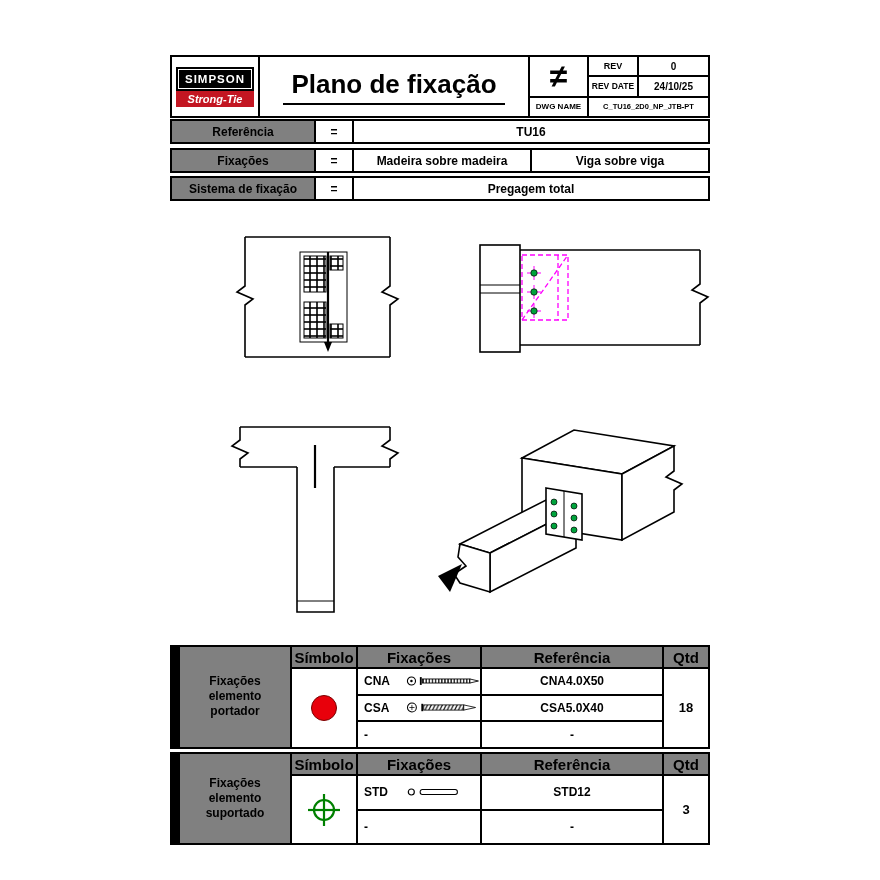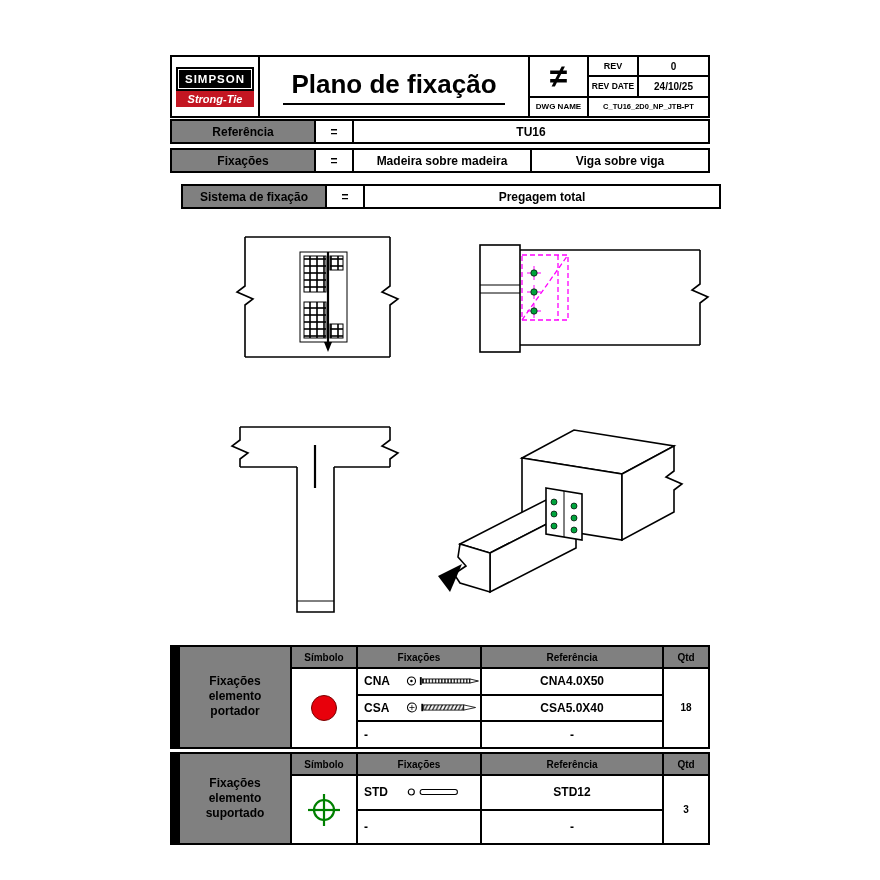--- a/index.html
+++ b/index.html
@@ -30,21 +30,21 @@
   .rev-value-cell { grid-area:1/5/2/6; font-size:10px; }
   .revdate-label-cell { grid-area:2/4/3/5; font-size:8.5px; }
   .revdate-value-cell { grid-area:2/5/3/6; font-size:10px; }
   .dwg-label-cell { grid-area:3/3/4/4; font-size:8px; }
   .dwg-value-cell { grid-area:3/4/4/6; font-size:7.5px; }
 
   
   .info-row { left:170px; width:540px; height:25px; }
   .info-row-1 { top:119px; grid-template-columns:142px 36px 1fr; }
   .info-row-2 { top:148px; grid-template-columns:142px 36px 176px 1fr; }
-  .info-row-3 { top:184px; grid-template-columns:142px 36px 1fr;margin-left:11px; }
+  .info-row-3 { top:176px; grid-template-columns:142px 36px 1fr; }
 
   
   .drawings { position:absolute; left:170px; top:196px; width:540px; height:449px; }
   .drawings path, .drawings line, .drawings rect, .drawings polyline
     { stroke:#000; fill:none; stroke-width:1.6; }
   .drawings .thin { stroke-width:1; }
   .drawings .thick { stroke-width:2.2; }
   .drawings .face { fill:#fff; }
   .drawings .hatch { fill:url(#redDots); stroke-width:1; }
   .drawings .dot { fill:#00a33c; stroke:#000; stroke-width:0.7; }
@@ -52,24 +52,24 @@
   .drawings .magplus { stroke:#ff00ff; stroke-width:1; }
   .drawings .solid { fill:#000; stroke:none; }
 
   
   .carrier-table { left:170px; top:645px; width:540px; height:104px;
     grid-template-columns:118px 64px 122px 180px 1fr; grid-template-rows:20px 1fr 1fr 1fr; }
   .supported-table { left:170px; top:752px; width:540px; height:93px;
     grid-template-columns:118px 64px 122px 180px 1fr; grid-template-rows:20px 1fr 1fr; }
   .rowlabel-cell { flex-direction:column;margin-left:8px; }
   .rowlabel-cell span { display:block; width:64px; line-height:1.25; }
-  .hdr { font-size:10px; }
+  .hdr { font-size:15px; }
   .span-rows-4 { grid-row:2/5; }
   .span-rows-3 { grid-row:2/4; }
-  .qty-cell { font-size:10px; }
+  .qty-cell { font-size:13px; }
   .fix-cell { gap:14px; }
   .fix-code { min-width:28px; text-align:left; }
   .red-circle { width:26px; height:26px; border-radius:50%; background:#e8000b; border:1px solid #7a0000; }
 </style>
 </head>
 <body>
 
 <div class="page">
 
   <div class="blk header-block">

